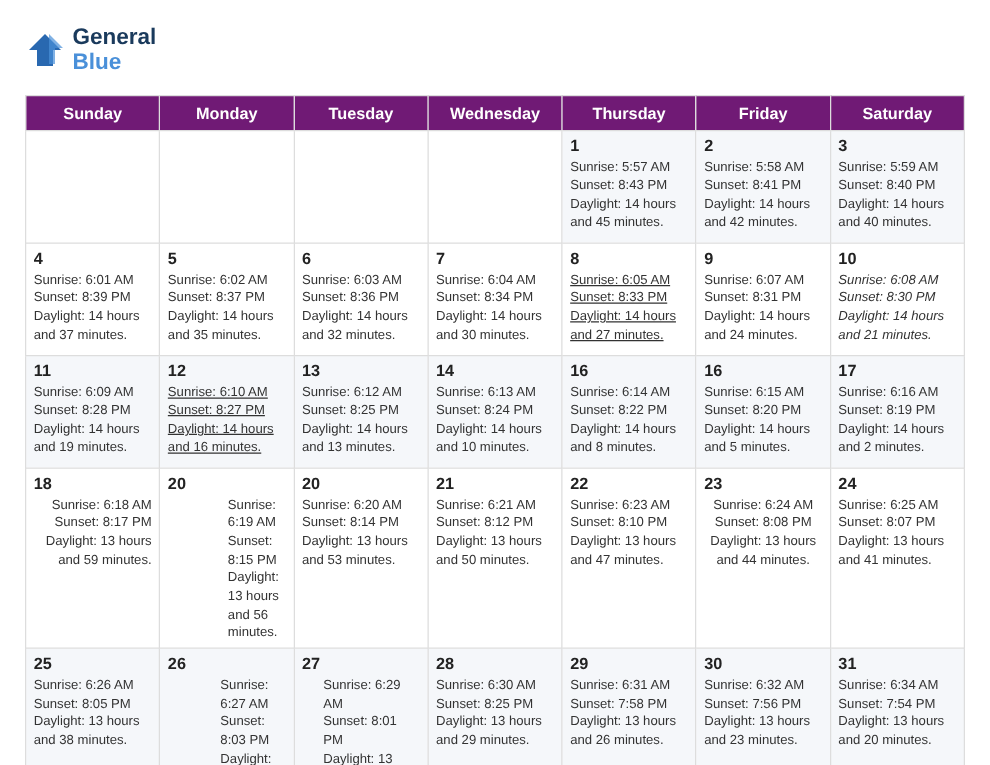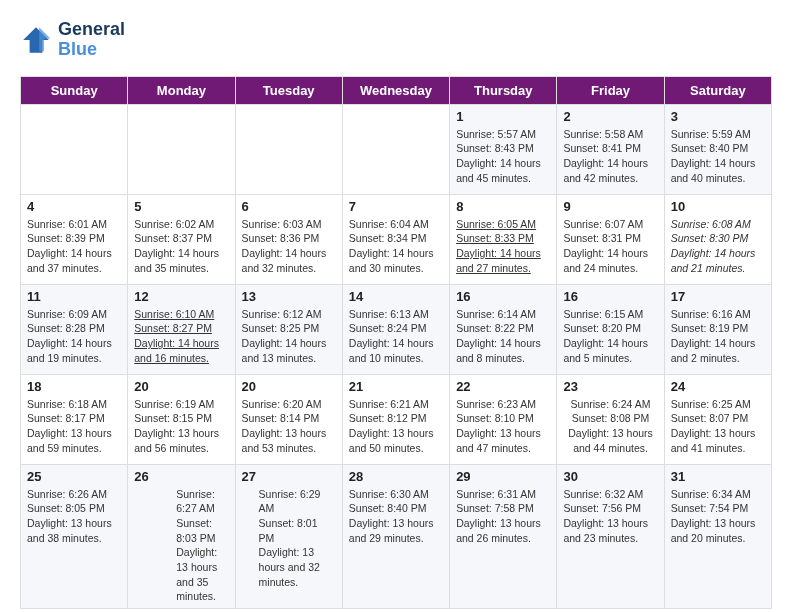--- a/index.html
+++ b/index.html
@@ -227,27 +227,27 @@
         <td>
           <span class="day-num">17</span>
           <div class="day-info" style="white-space: pre-line;">Sunrise: 6:16 AM
 Sunset: 8:19 PM
 Daylight: 14 hours and 2 minutes.</div>
         </td>
       </tr>
       <tr>
         <td>
           <span class="day-num">18</span>
-          <div class="day-info" style="white-space: pre-line;">Sunrise: 6:18 AM
+          <div class="day-info" style="white-space: pre-line; text-align: right;">Sunrise: 6:18 AM
 Sunset: 8:17 PM
 Daylight: 13 hours and 59 minutes.</div>
         </td>
         <td>
           <span class="day-num">20</span>
-          <div class="day-info" style="white-space: pre-line;">Sunrise: 6:19 AM
+          <div class="day-info" style="white-space: pre-line; margin-left: 48px;">Sunrise: 6:19 AM
 Sunset: 8:15 PM
 Daylight: 13 hours and 56 minutes.</div>
         </td>
         <td>
           <span class="day-num">20</span>
           <div class="day-info" style="white-space: pre-line;">Sunrise: 6:20 AM
 Sunset: 8:14 PM
 Daylight: 13 hours and 53 minutes.</div>
         </td>
         <td>
@@ -290,21 +290,21 @@
         </td>
         <td>
           <span class="day-num">27</span>
           <div class="day-info" style="white-space: pre-line; margin-left: 17px;">Sunrise: 6:29 AM
 Sunset: 8:01 PM
 Daylight: 13 hours and 32 minutes.</div>
         </td>
         <td>
           <span class="day-num">28</span>
           <div class="day-info" style="white-space: pre-line;">Sunrise: 6:30 AM
-Sunset: 8:40 PM
+Sunset: 8:25 PM
 Daylight: 13 hours and 29 minutes.</div>
         </td>
         <td>
           <span class="day-num">29</span>
           <div class="day-info" style="white-space: pre-line;">Sunrise: 6:31 AM
 Sunset: 7:58 PM
 Daylight: 13 hours and 26 minutes.</div>
         </td>
         <td>
           <span class="day-num">30</span>

